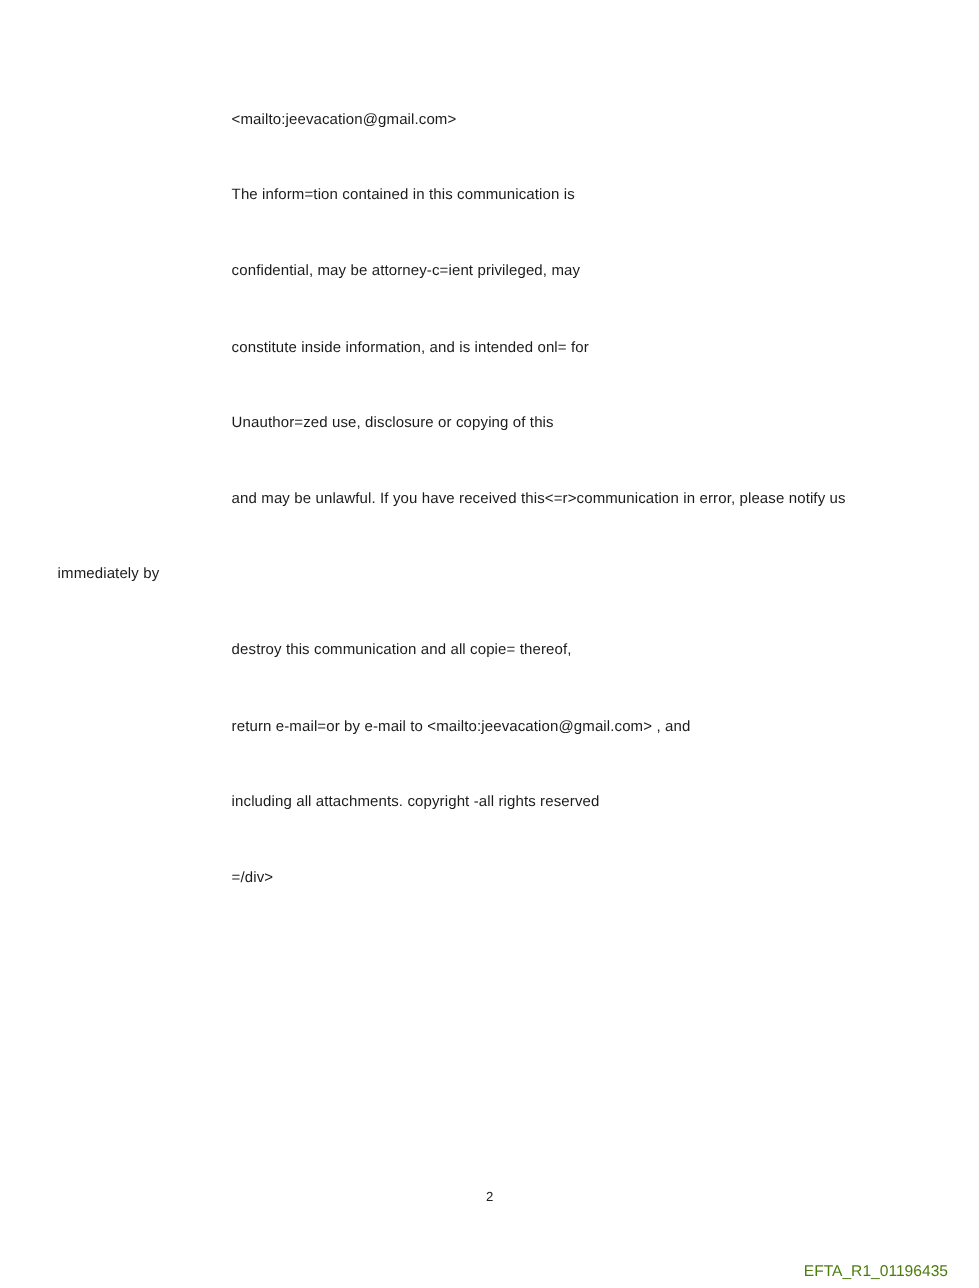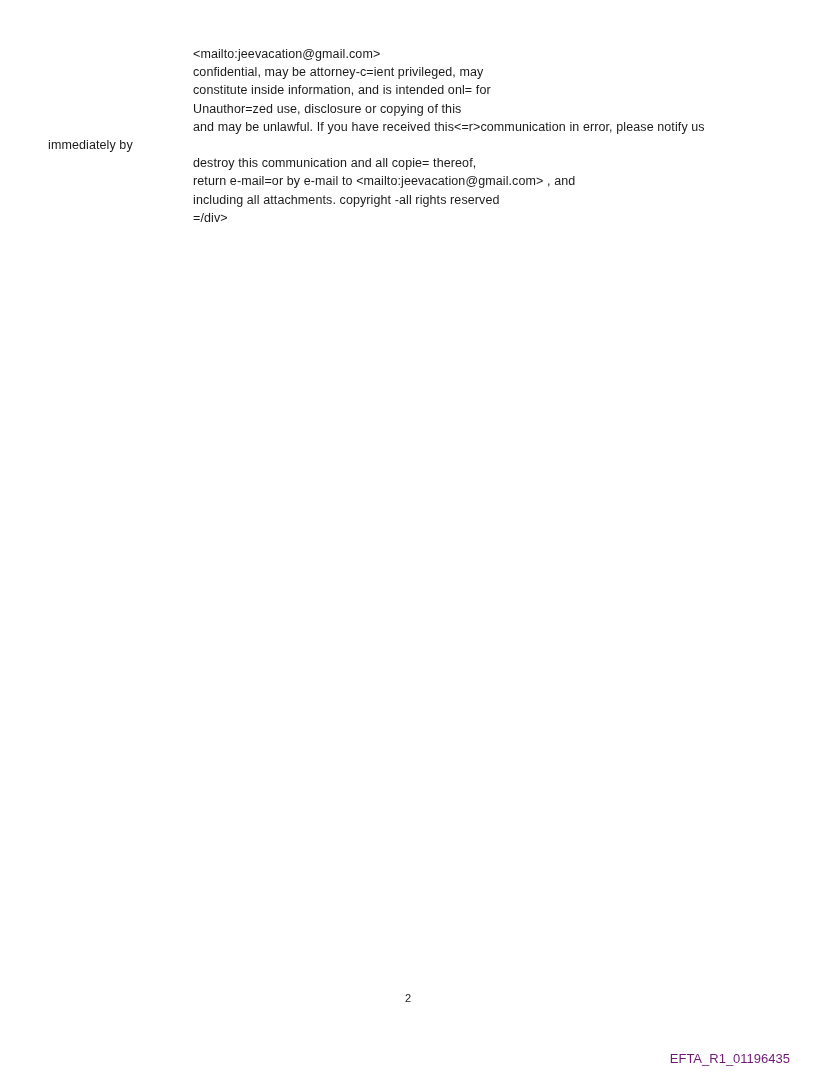--- a/index.html
+++ b/index.html
@@ -25,48 +25,50 @@
     left: 48px;
     top: 45px;
     font-size: 12.5px;
     line-height: 18.2px;
     letter-spacing: 0.1px;
     white-space: nowrap;
   }
   .disclaimer .line {
     padding-left: 145px;
     min-height: 18.2px;
+    margin-top: 45px;
   }
   .disclaimer .line.outdent {
     padding-left: 0;
   }
   .page-number {
     position: absolute;
     top: 992px;
     left: 0;
     right: 0;
     text-align: center;
     font-size: 11px;
     color: #222222;
   }
   .bates {
     position: absolute;
     top: 1051px;
     right: 26px;
     font-size: 13px;
-    color: #701a75;
+    color: #4d7c0f;
   }
 </style>
 </head>
 <body>
 
 <div class="page">
 
   <div class="disclaimer">
     <div class="line">&lt;mailto:jeevacation@gmail.com&gt;</div>
+    <div class="line">The inform=tion contained in this communication is</div>
     <div class="line">confidential, may be attorney-c=ient privileged, may</div>
     <div class="line">constitute inside information, and is intended onl= for</div>
     <div class="line">Unauthor=zed use, disclosure or copying of this</div>
     <div class="line">and may be unlawful. If you have received this&lt;=r&gt;communication in error, please notify us</div>
     <div class="line outdent">immediately by</div>
     <div class="line">destroy this communication and all copie= thereof,</div>
     <div class="line">return e-mail=or by e-mail to &lt;mailto:jeevacation@gmail.com&gt; , and</div>
     <div class="line">including all attachments. copyright -all rights reserved</div>
     <div class="line">=/div&gt;</div>
   </div>

